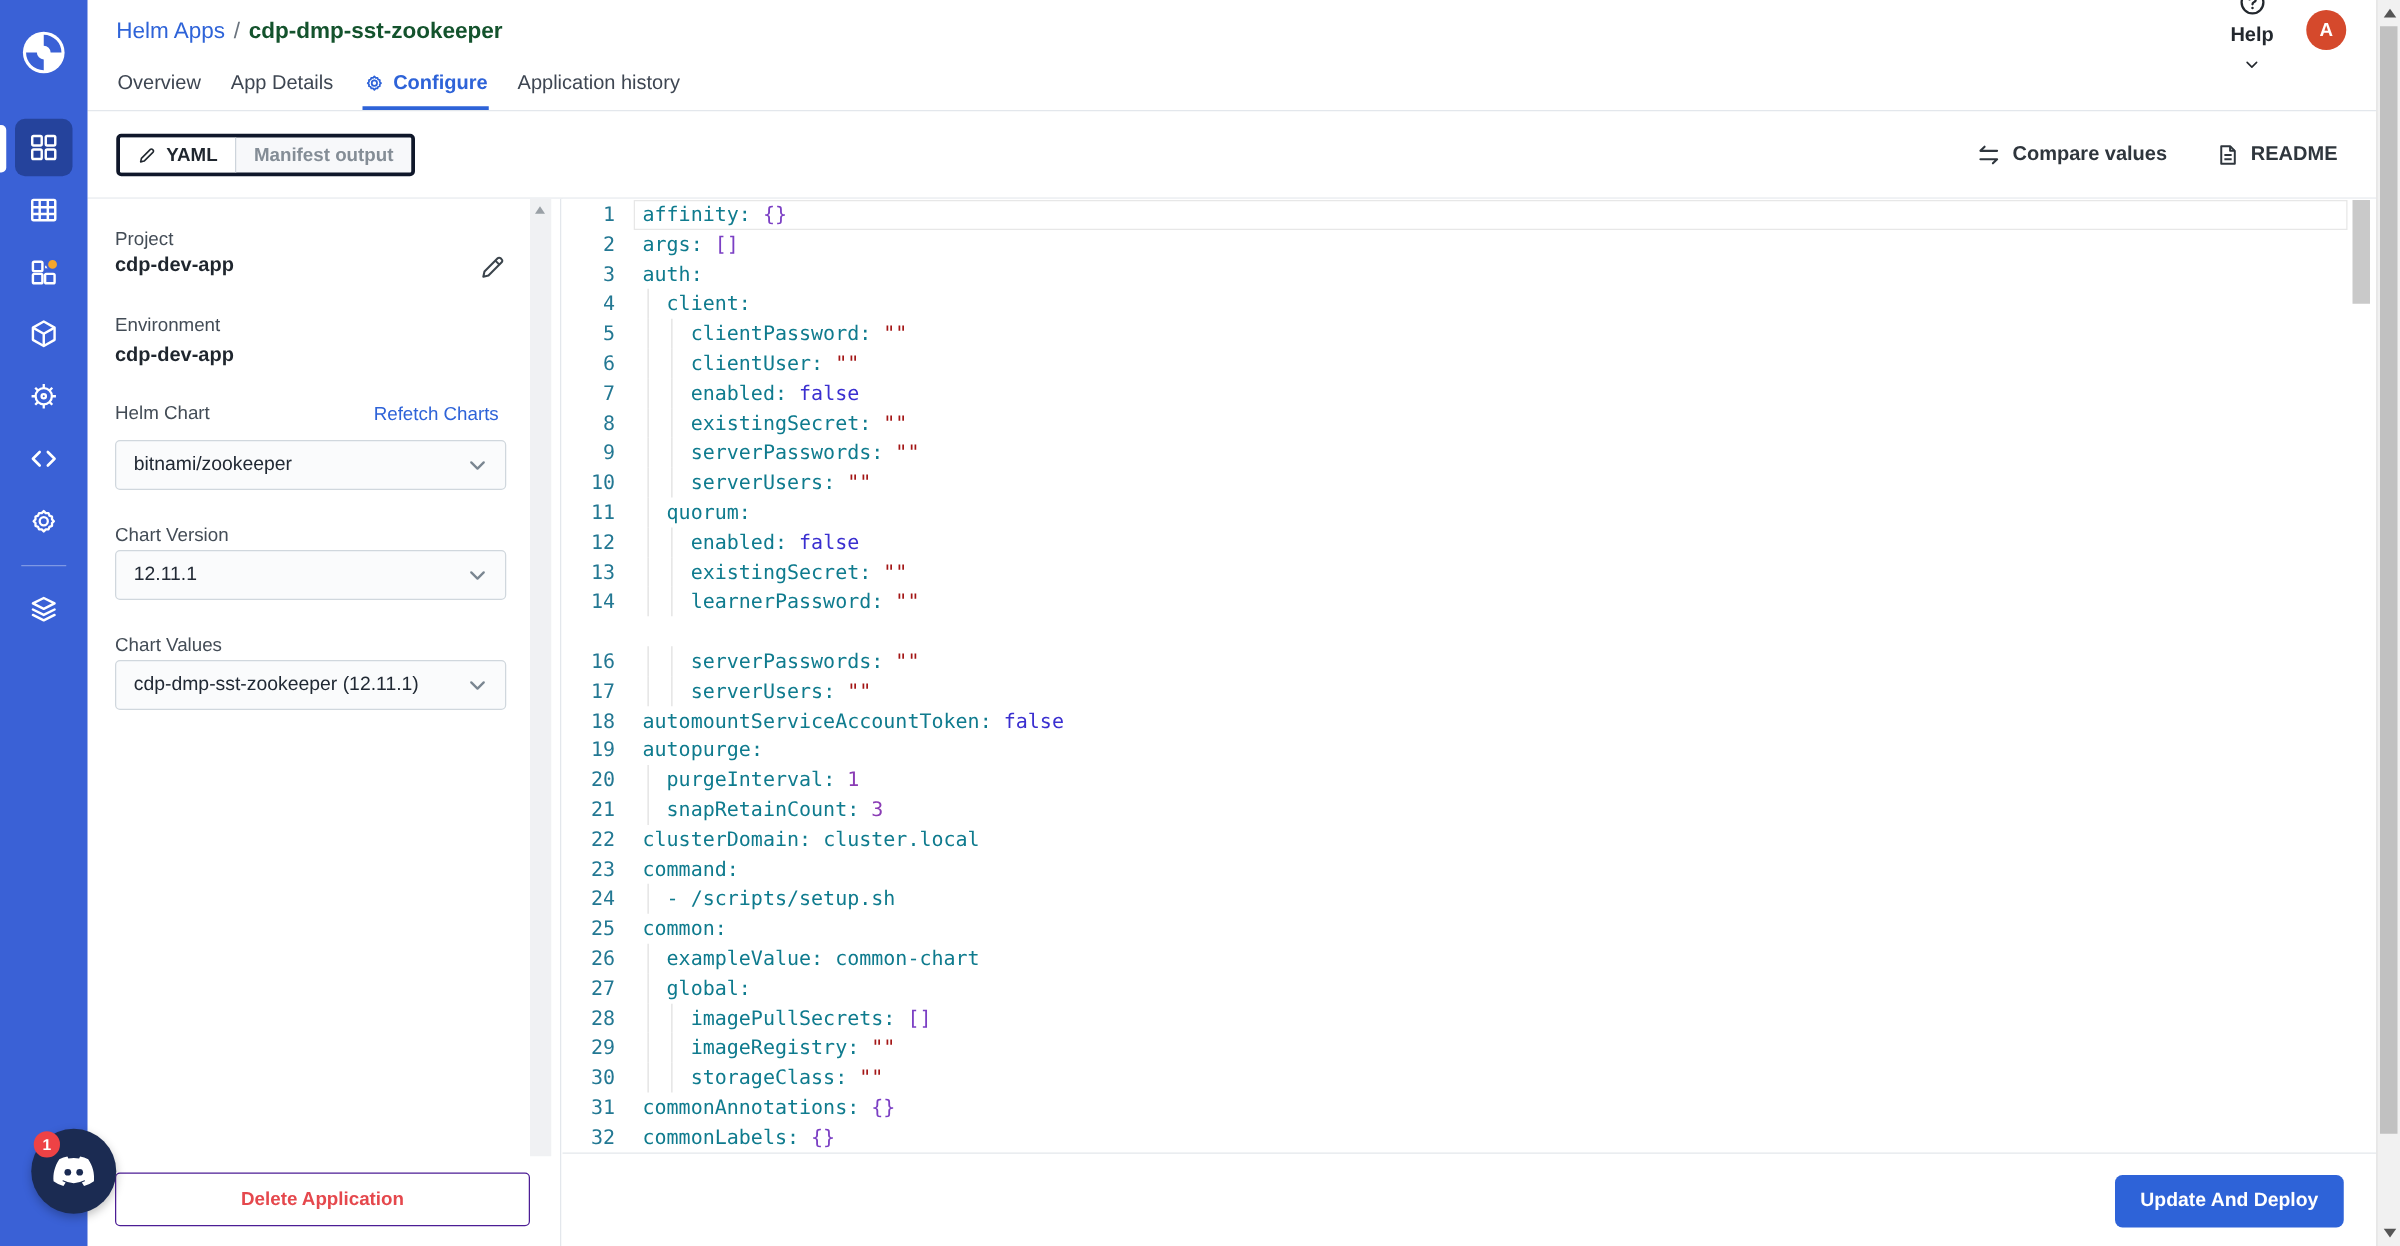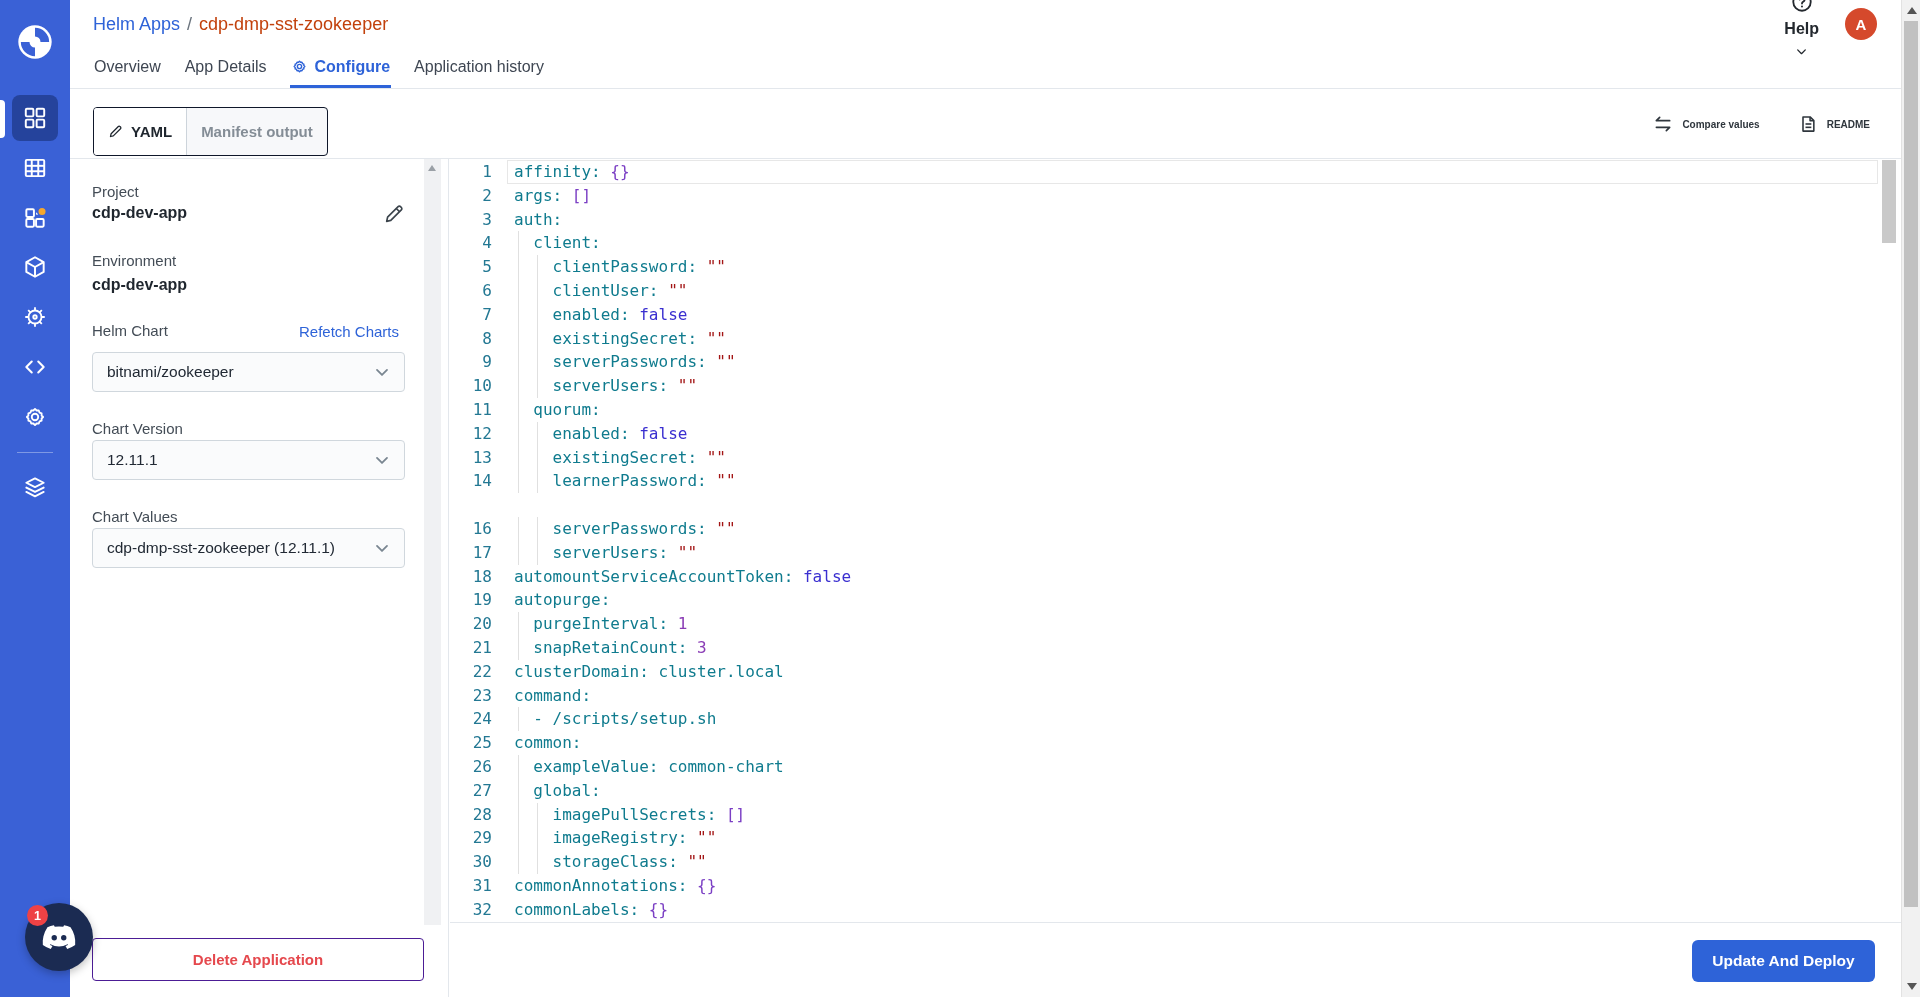--- a/index.html
+++ b/index.html
@@ -15,36 +15,36 @@
   .active-pill { position:absolute; left:0; top:100px; width:5px; height:38px; background:#fff; border-radius:0 4px 4px 0; }
   .nav-divider { position:absolute; left:17px; width:36px; height:1px; background:rgba(255,255,255,.35); top:452px; }
 
   
   .main { position:absolute; left:70px; top:0; width:1831px; height:997px; background:#fff; }
 
   .hdr { position:absolute; left:0; top:0; right:0; height:48px; }
   .breadcrumb { position:absolute; left:23px; top:14px; font-size:18px; }
   .bc-link { color:var(--accent); }
   .bc-sep { color:#6a737d; padding:0 7px; }
-  .bc-app { color:#c2410c; font-weight:400; }
+  .bc-app { color:#14532d; font-weight:700; }
   .hdr-right { position:absolute; right:24px; top:0; height:48px; display:flex; align-items:center; gap:26px; }
   .help { display:flex; align-items:center; gap:7px; font-size:16px; font-weight:700; color:#23282e;flex-direction:column; }
   .avatar { width:32px; height:32px; border-radius:50%; background:var(--avatar); color:#fff; font-size:15px; font-weight:700; display:flex; align-items:center; justify-content:center; }
 
   .tabrow { position:absolute; left:0; top:48px; right:0; height:41px; border-bottom:1px solid #e3e7ec; display:flex; align-items:stretch; padding-left:23px; }
   .tab { display:flex; align-items:center; gap:7px; font-size:16px; color:#3e4652; margin-right:22px; border-bottom:3px solid transparent; padding:0 1px; }
   .tab.active { color:var(--accent); font-weight:700; border-bottom-color:var(--accent); }
   .tab svg { width:17px; height:17px; }
 
   .toolrow { position:absolute; left:0; top:89px; right:0; height:70px; border-bottom:1px solid #e3e7ec; }
-  .mode-toggle { position:absolute; left:23px; top:18px; height:49px; display:flex; border:1px solid #0f172a; border-radius:4px; overflow:hidden; background:#f7f8fa; }
+  .mode-toggle { position:absolute; left:23px; top:18px; height:34px; display:flex; border:3px solid #0f172a; border-radius:4px; overflow:hidden; background:#f7f8fa; }
   .mode-seg { display:flex; align-items:center; gap:8px; padding:0 14px; font-size:15px; color:#848d96; font-weight:600; }
   .mode-seg.active { background:#fff; border-right:1px solid #cdd4db; color:#1f262e; font-weight:700; }
   .tool-actions { position:absolute; right:31px; top:0; height:70px; display:flex; align-items:center; gap:38px; }
-  .tool-btn { display:flex; align-items:center; gap:9px; font-size:10px; font-weight:600; color:#2f363d; }
+  .tool-btn { display:flex; align-items:center; gap:9px; font-size:16px; font-weight:600; color:#2f363d; }
   .tool-btn svg { width:20px; height:20px; }
 
   
   .content { position:absolute; left:0; top:159px; right:0; bottom:0; }
   .panel { position:absolute; left:0; top:0; width:379px; height:838px; border-right:1px solid #e3e7ec; background:#fff; }
   .field-label { font-size:15px; color:#434c56; }
   .field-value { font-size:16px; font-weight:700; color:#1f262e; }
   .p-abs { position:absolute; left:22px; }
   .link { color:var(--accent); font-size:15px; }
   .select { position:absolute; left:22px; width:313px; height:40px; border:1px solid #d0d7dd; border-radius:4px; background:#fafbfc; display:flex; align-items:center; padding:0 14px; font-size:15.5px; color:#212934; }

